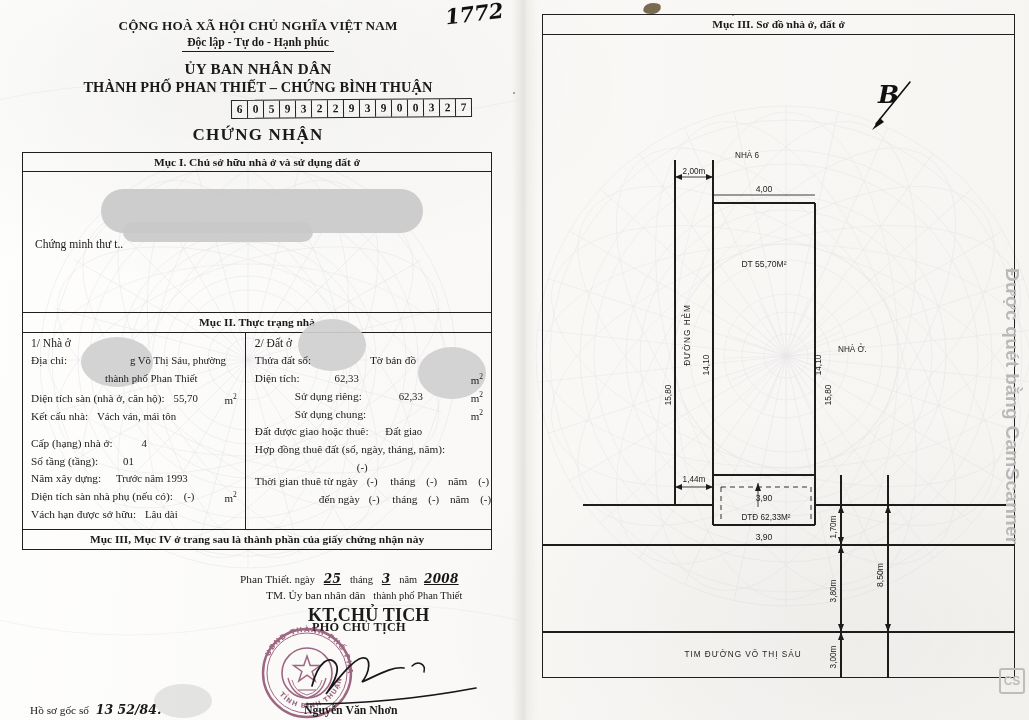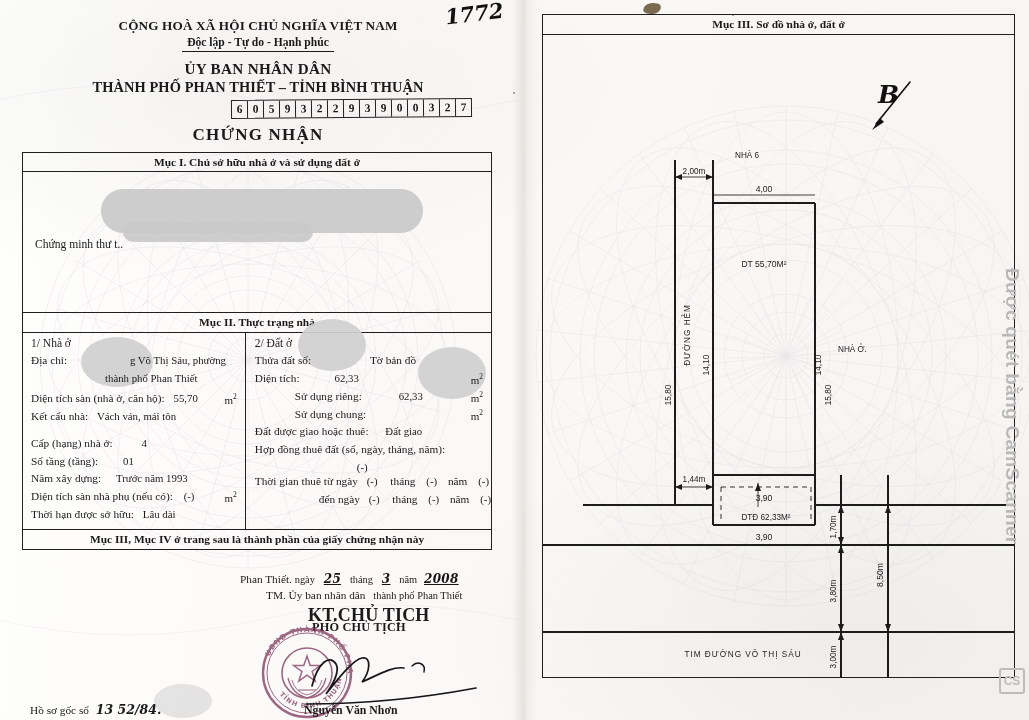--- a/index.html
+++ b/index.html
@@ -184,21 +184,21 @@
   </div>
 
   <div class="hw1772">1772</div>
   <div class="dot-spec" style="left:505px;top:92px;"></div>
 
   <div style="padding:18px 18px 0 18px;position:relative;">
     <div class="ctr nation">CỘNG HOÀ XÃ HỘI CHỦ NGHĨA VIỆT NAM</div>
     <div class="ctr motto">Độc lập - Tự do - Hạnh phúc</div>
     <div class="motto-rule"></div>
     <div class="ctr org1">ỦY BAN NHÂN DÂN</div>
-    <div class="ctr org2">THÀNH PHỐ PHAN THIẾT – TỈNH BÌNH THUẬN</div>
+    <div class="ctr org2">THÀNH PHỐ PHAN THIẾT – CHỨNG BÌNH THUẬN</div>
 
     <div class="serial">
       <div class="serial-inner" id="serial-boxes">
           <div class="d">6</div>
           <div class="d">0</div>
           <div class="d">5</div>
           <div class="d">9</div>
           <div class="d">3</div>
           <div class="d">2</div>
           <div class="d">2</div>
@@ -270,21 +270,21 @@
           <span class="val" style="margin-left:12px;">Trước năm 1993</span>
         </div>
 
         <div class="ln">
           <span>Diện tích sàn nhà phụ (nếu có):</span>
           <span class="val" style="margin-left:8px;">(-)</span>
           <span class="m2"><span>m</span><sup>2</sup></span>
         </div>
 
         <div class="ln">
-          <span>Thời hạn được sở hữu:</span>
+          <span>Vách hạn được sở hữu:</span>
           <span class="val" style="margin-left:6px;">Lâu dài</span>
         </div>
       </div>
 
       <div class="colR">
         <div class="redact soft" style="left:52px;top:-14px;width:68px;height:52px;"></div>
         <div class="redact soft" style="left:172px;top:14px;width:68px;height:52px;"></div>
 
         <div class="ln hd">2/  Đất ở</div>
 

